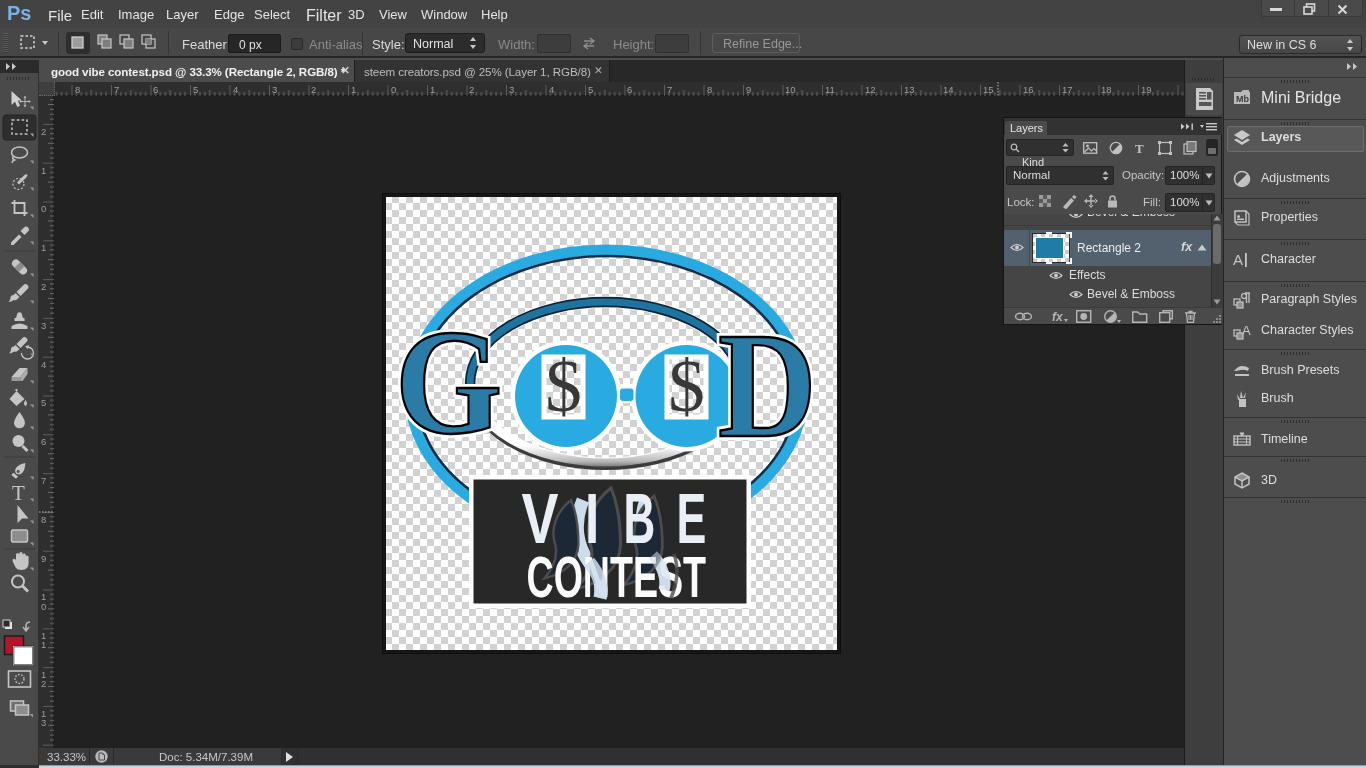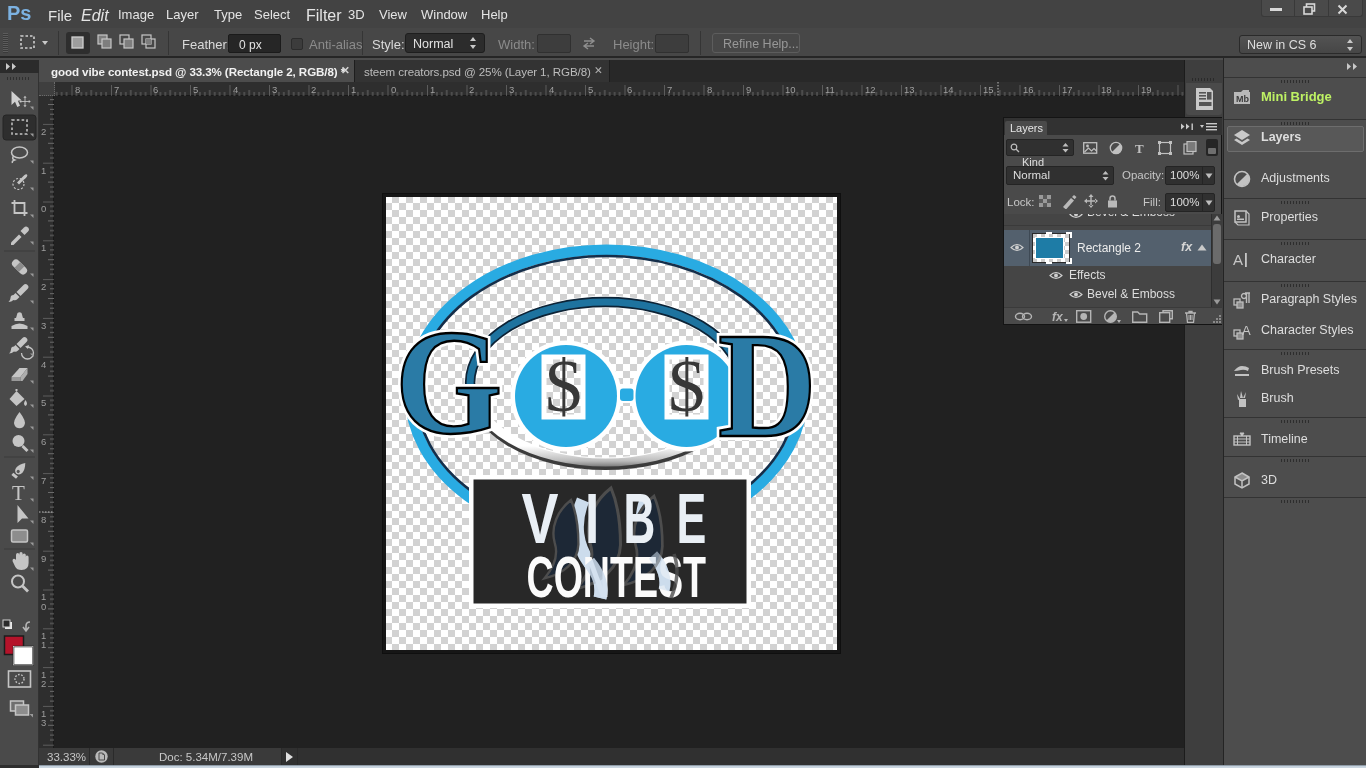--- a/index.html
+++ b/index.html
@@ -9,24 +9,24 @@
   #stage { position:relative; width:1366px; height:768px; }
   .txt { position:absolute; white-space:nowrap; }
 </style>
 </head>
 <body>
 <div id="stage">
 
   <div class="abs" style="left:0;top:0;width:1366px;height:28px;background:#434343;"></div>
   <div class="txt" style="left:7px;top:2px;font-size:20px;font-weight:bold;color:#7cb2e2;">Ps</div>
   <div class="txt" style="left:48px;top:7px;font-size:15px;color:#e4e4e4;">File</div>
-  <div class="txt" style="left:81px;top:7px;font-size:16px;color:#e4e4e4;font-style:italic;">Edit</div>
+  <div class="txt" style="left:81px;top:7px;font-size:13px;color:#e4e4e4;">Edit</div>
   <div class="txt" style="left:118px;top:7px;font-size:13px;color:#e4e4e4;">Image</div>
   <div class="txt" style="left:166px;top:7px;font-size:13px;color:#e4e4e4;">Layer</div>
-  <div class="txt" style="left:214px;top:7px;font-size:13px;color:#e4e4e4;">Type</div>
+  <div class="txt" style="left:214px;top:7px;font-size:13px;color:#e4e4e4;">Edge</div>
   <div class="txt" style="left:254px;top:7px;font-size:13px;color:#e4e4e4;">Select</div>
   <div class="txt" style="left:306px;top:7px;font-size:16px;color:#e4e4e4;">Filter</div>
   <div class="txt" style="left:348px;top:7px;font-size:13px;color:#e4e4e4;">3D</div>
   <div class="txt" style="left:379px;top:7px;font-size:13px;color:#e4e4e4;">View</div>
   <div class="txt" style="left:421px;top:7px;font-size:13px;color:#e4e4e4;">Window</div>
   <div class="txt" style="left:481px;top:7px;font-size:13px;color:#e4e4e4;">Help</div>
 
   <div class="abs" style="left:1261px;top:0;width:102px;height:17px;background:#4a4a4a;border:1px solid #393939;border-top:none;border-radius:0 0 3px 3px;"></div>
   <div class="abs" style="left:1294px;top:0;width:1px;height:17px;background:#393939;"></div>
   <div class="abs" style="left:1328px;top:0;width:1px;height:17px;background:#393939;"></div>
@@ -81,21 +81,21 @@
   <div class="txt" style="left:498px;top:37px;font-size:13px;color:#8b8b8b;">Width:</div>
   <div class="abs" style="left:537px;top:34px;width:34px;height:19px;background:#3d3d3d;border:1px solid #303030;border-radius:2px;"></div>
   <svg class="abs" style="left:580px;top:37px;" width="18" height="13" viewBox="0 0 18 13">
     <path d="M4 4 h9 M10 1 l4 3 -4 3" fill="none" stroke="#8f8f8f" stroke-width="1.4"></path>
     <path d="M14 9 h-9 M8 6 l-4 3 4 3" fill="none" stroke="#8f8f8f" stroke-width="1.4"></path>
   </svg>
   <div class="txt" style="left:613px;top:37px;font-size:13px;color:#8b8b8b;">Height:</div>
   <div class="abs" style="left:655px;top:34px;width:34px;height:19px;background:#3d3d3d;border:1px solid #303030;border-radius:2px;"></div>
   <div class="abs" style="left:700px;top:31px;width:1px;height:24px;background:#353535;"></div>
   <div class="abs" style="left:712px;top:33px;width:88px;height:20px;background:#484848;border:1px solid #5d5d5d;border-radius:3px;"></div>
-  <div class="txt" style="left:723px;top:37px;font-size:12.5px;color:#989898;">Refine Help...</div>
+  <div class="txt" style="left:723px;top:37px;font-size:12.5px;color:#989898;">Refine Edge...</div>
   <div class="abs" style="left:1239px;top:35px;width:123px;height:19px;background:linear-gradient(180deg,#535353,#464646);border:1px solid #2a2a2a;border-radius:3px;"></div>
   <div class="txt" style="left:1247px;top:38px;font-size:12.5px;color:#dedede;">New in CS 6</div>
   <svg class="abs" style="left:1345px;top:38px;" width="10" height="14" viewBox="0 0 10 14">
     <path d="M2 5 l3-4 3 4z M2 9 l3 4 3-4z" fill="#c9c9c9"></path>
   </svg>
 
   <div class="abs" style="left:39px;top:60px;width:1145px;height:705px;background:#212121;"></div>
 
   <div class="abs" style="left:39px;top:60px;width:1145px;height:22px;background:#282828;"></div>
   <div class="abs" style="left:39px;top:60px;width:315px;height:22px;background:#4c4c4c;"></div>
@@ -441,21 +441,21 @@
     <rect x="5" y="15" width="12.5" height="4" fill="#555"></rect>
   </svg>
 
   <div id="dock" class="abs" style="left:1223px;top:58px;width:143px;height:707px;background:#4d4d4d;border-left:1px solid #242424;position:absolute;">
       <div class="abs" style="left:3px;top:68px;width:137px;height:26px;background:#585858;border:1px solid #6d6d6d;border-radius:2px;"></div>
 <svg class="abs" style="left:9px;top:30px;" width="18" height="18" viewBox="0 0 18 18">
         <path d="M1 4 h7 l2-2 h6 v3 h-15z" fill="#b9b9b9"></path>
         <rect x="1" y="4" width="16" height="12" fill="#b9b9b9"></rect>
         <text x="3" y="14" font-size="9" font-weight="bold" fill="#3c3c3c" font-family="Liberation Sans, sans-serif">Mb</text>
       </svg>
-<div class="txt" style="left:37px;top:31px;font-size:13px;color:#bef264;font-weight:bold;">Mini Bridge</div>
+<div class="txt" style="left:37px;top:31px;font-size:16px;color:#e5e5e5;">Mini Bridge</div>
 <svg class="abs" style="left:9px;top:71px;" width="18" height="18" viewBox="0 0 18 18">
         <path d="M9 1 L17 6 9 11 1 6 Z" fill="#c9c9c9"></path>
         <path d="M3.5 9.5 L1 11 9 16 17 11 14.5 9.5 9 13 Z" fill="#c9c9c9"></path>
       </svg>
 <div class="txt" style="left:37px;top:72px;font-size:12.5px;color:#dedede;font-weight:bold;">Layers</div>
 <svg class="abs" style="left:9px;top:112px;" width="18" height="18" viewBox="0 0 18 18">
         <circle cx="9" cy="9" r="7.5" fill="none" stroke="#c2c2c2" stroke-width="1.6"></circle>
         <path d="M14.3 3.7 A7.5 7.5 0 0 1 3.7 14.3 Z" fill="#c2c2c2"></path>
       </svg>
 <div class="txt" style="left:37px;top:113px;font-size:12.5px;color:#dedede;">Adjustments</div>

